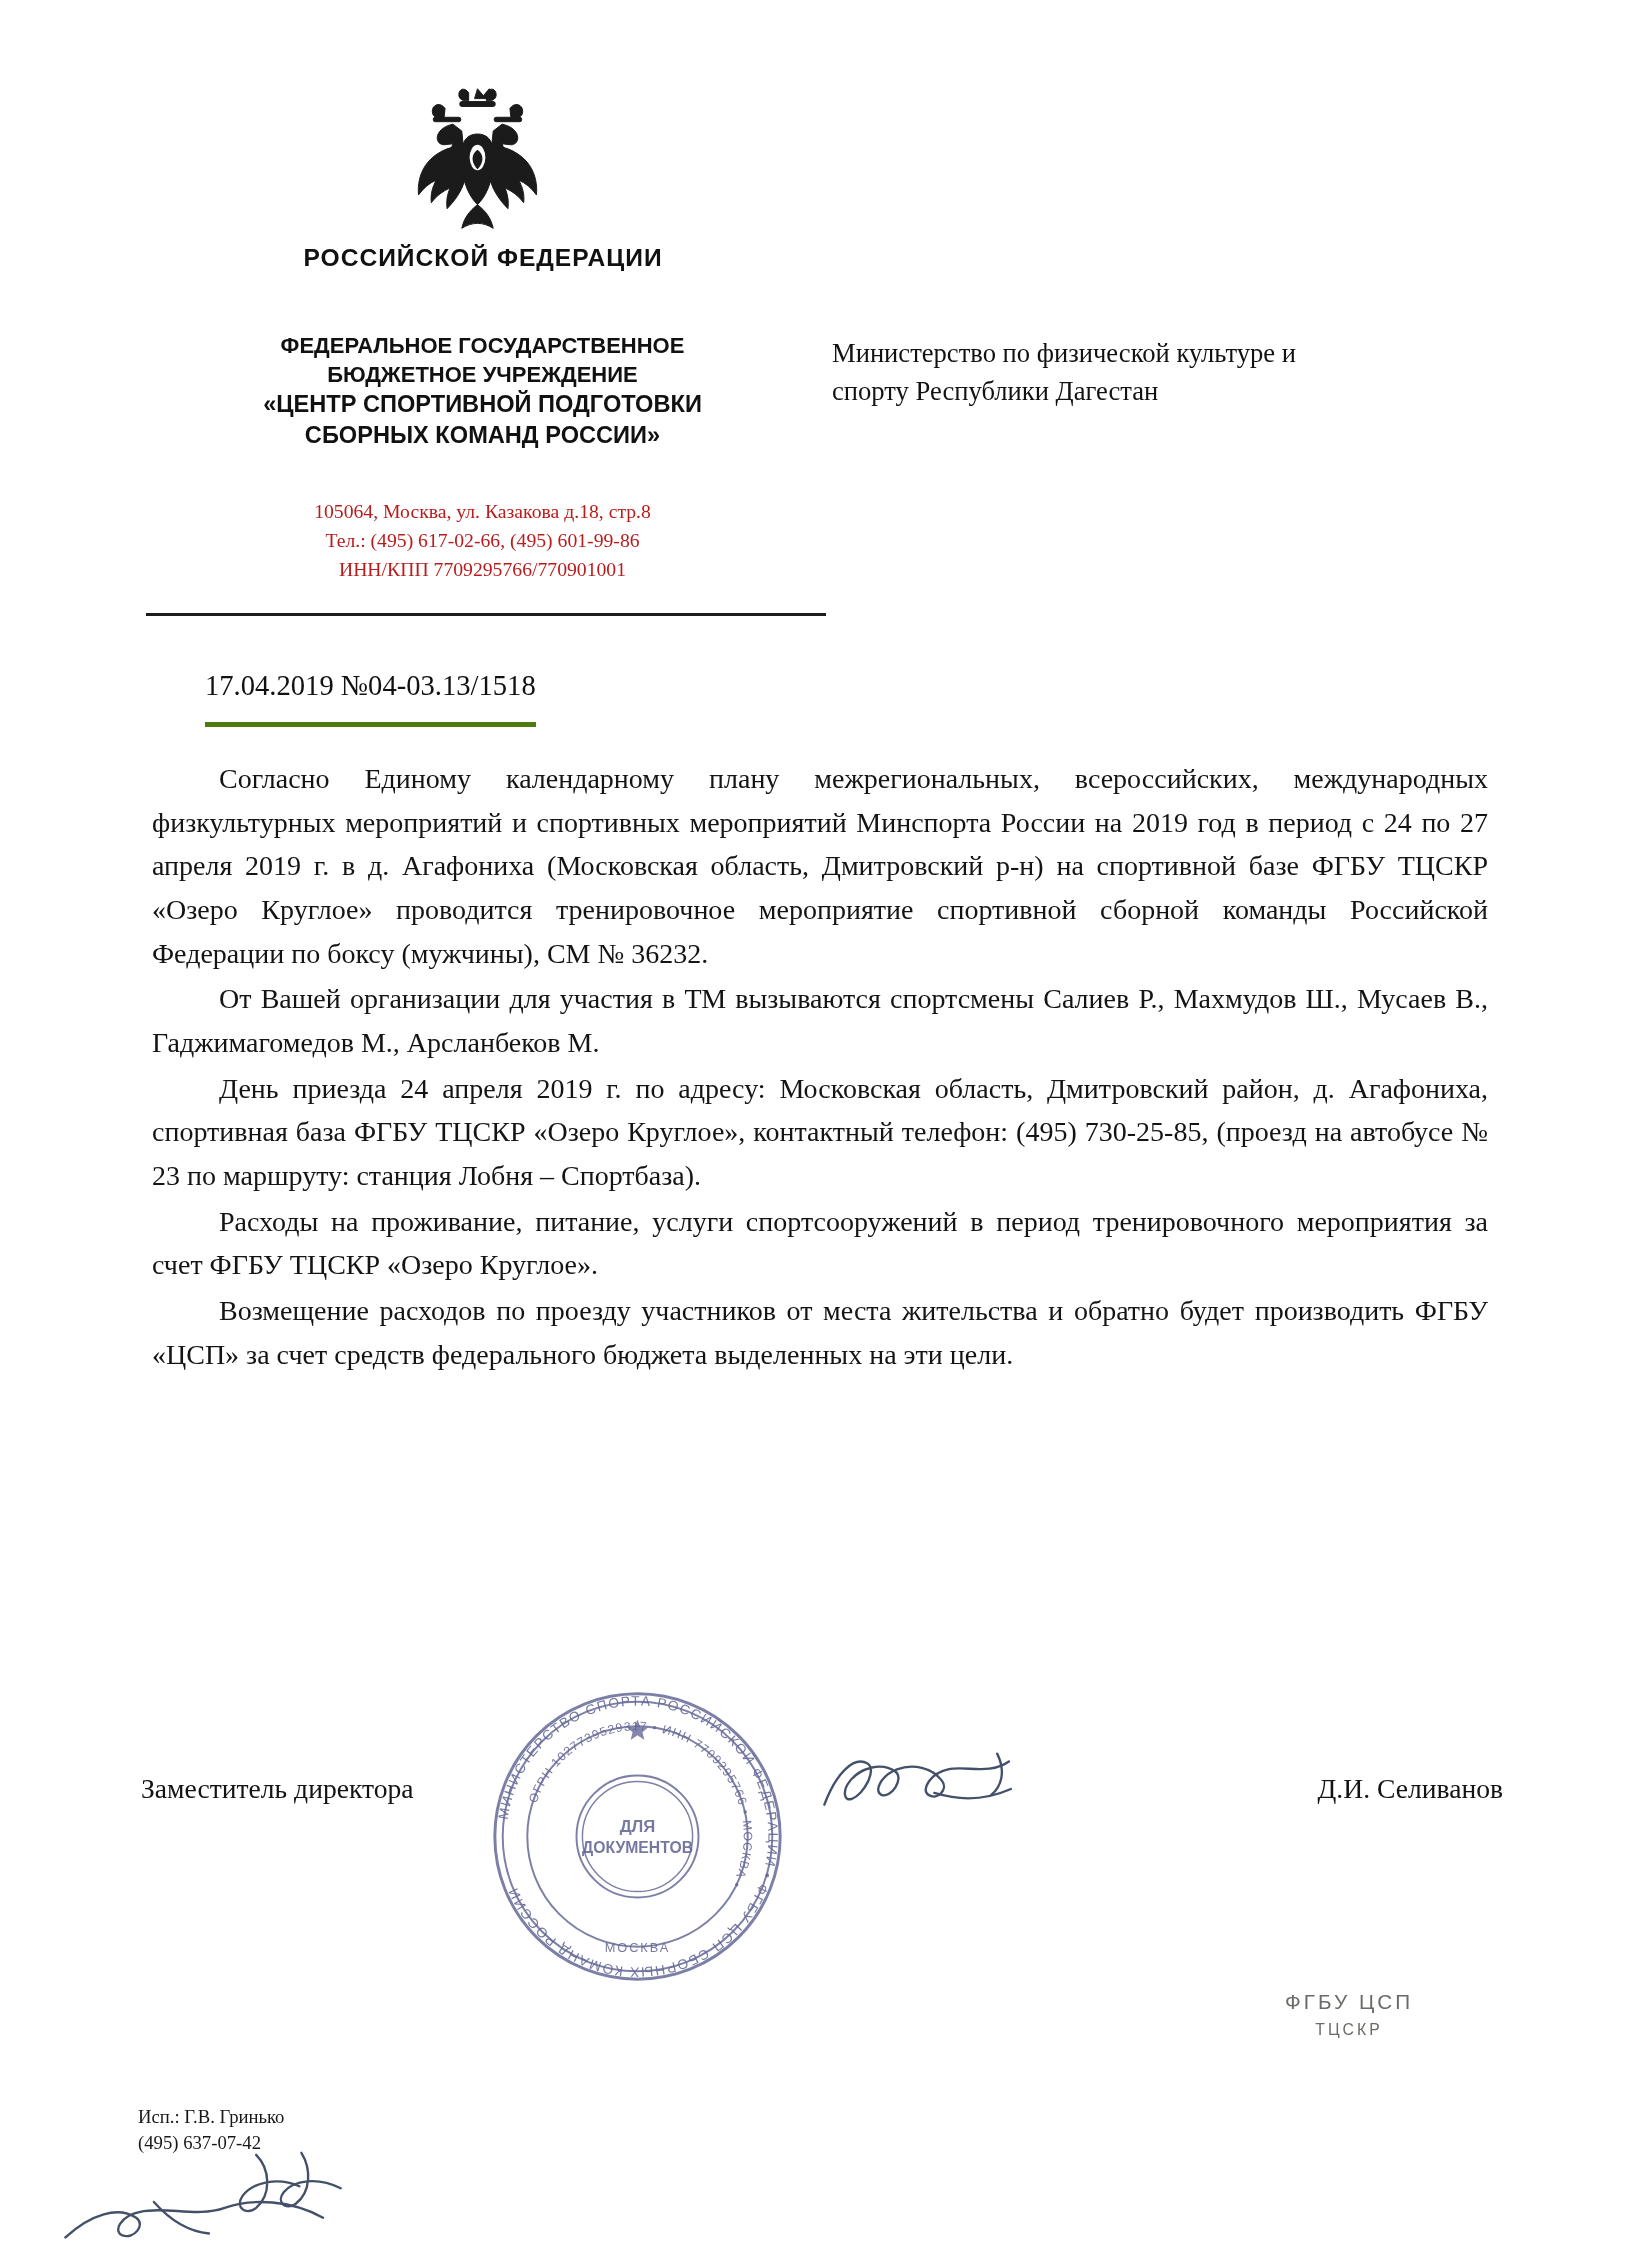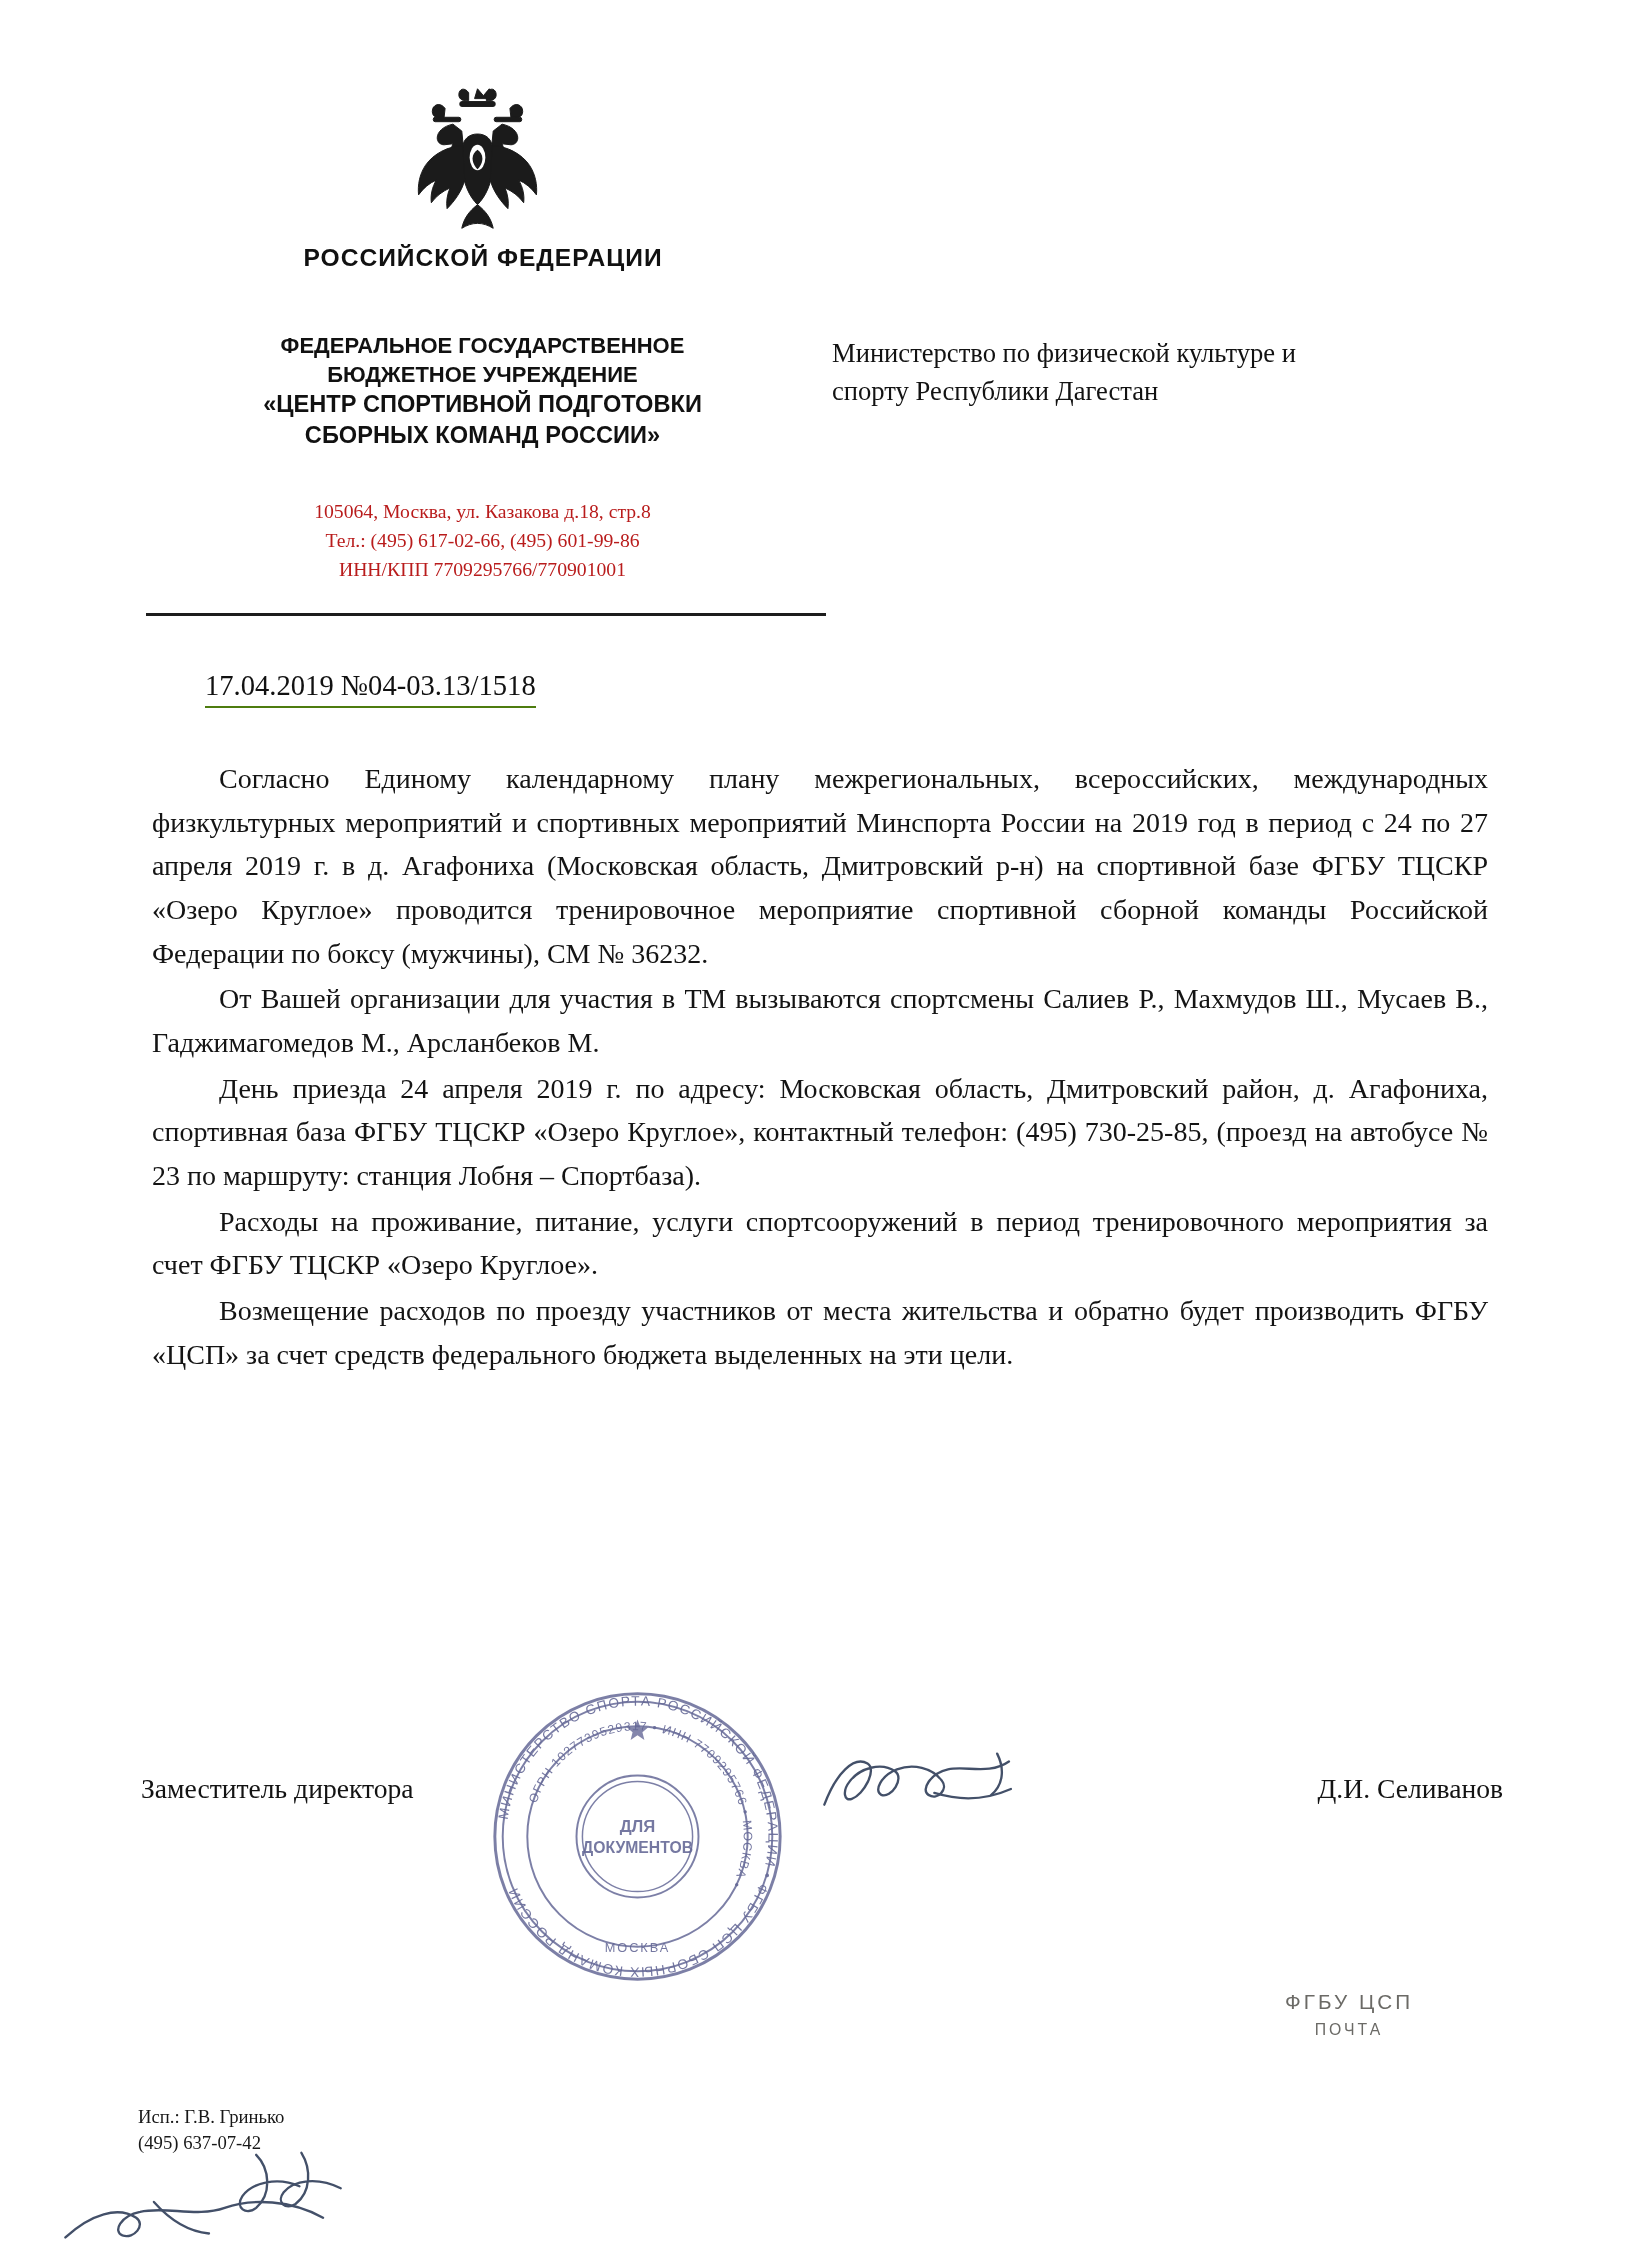--- a/index.html
+++ b/index.html
@@ -90,22 +90,22 @@
     color: #121212;
   }
 
   
   .ref-line {
     position: absolute;
     left: 205px;
     top: 670px;
     font-size: 28.6px;
     color: #111;
-    border-bottom: 2px solid #4d7c0f;
-    padding-bottom: 4px;
+    border-bottom: 5px solid #4d7c0f;
+    padding-bottom: 20px;
   }
 
   
   .body-text {
     position: absolute;
     left: 138px;
     top: 757px;
     width: 1350px;
     font-size: 28px;
     line-height: 1.56;
@@ -303,21 +303,21 @@
       <g fill="none" stroke="#23324f" stroke-width="2.4" stroke-linecap="round">
         <path d="M8 72 C20 40, 38 22, 52 30 C62 36, 48 62, 36 66 C28 69, 26 58, 34 48 C44 35, 66 28, 80 38 C90 45, 76 66, 66 62 C58 58, 66 42, 82 36 C98 30, 118 34, 128 48 C134 56, 124 68, 114 62 C106 57, 116 40, 134 36 C152 32, 176 42, 196 28"></path>
         <path d="M120 60 C140 66, 166 70, 198 56"></path>
         <path d="M184 20 C192 36, 190 52, 178 62"></path>
       </g>
     </svg>
   </div>
 
   <div class="postal-mark">
     <div class="pm-top">ФГБУ  ЦСП</div>
-    <div class="pm-bot">ПОЧТА</div>
+    <div class="pm-bot">ТЦСКР</div>
   </div>
 
   <div class="executor">
     <div>Исп.: Г.В. Гринько</div>
     <div>(495) 637-07-42</div>
   </div>
 
   <div class="sig-exec">
     <svg viewBox="0 0 360 120" width="355" height="118" aria-hidden="true">
       <g fill="none" stroke="#23324f" stroke-width="2.4" stroke-linecap="round">

